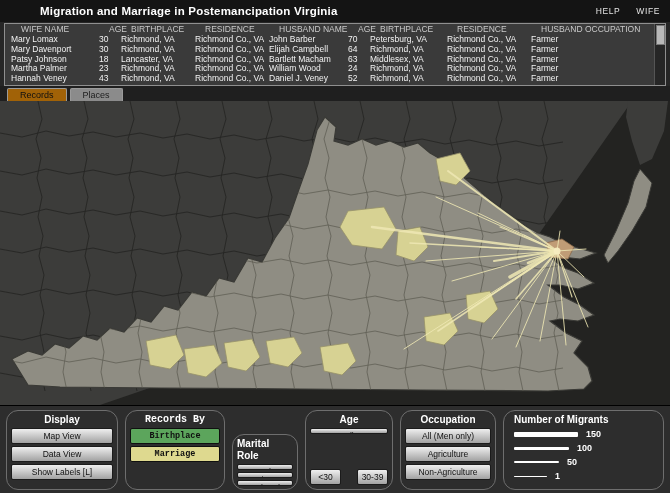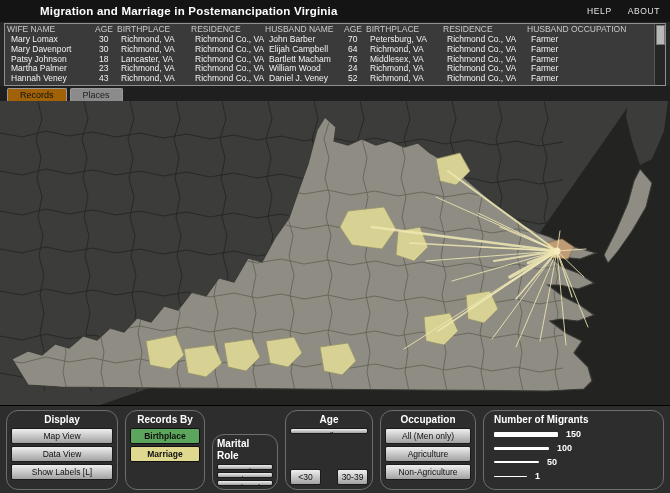--- a/index.html
+++ b/index.html
@@ -10,21 +10,21 @@
   .app{width:670px;height:493px;display:flex;flex-direction:column;background:#262626;}
 
   
   .hdr{height:22px;background:#141414;display:flex;align-items:center;justify-content:space-between;padding:0 10px;flex:0 0 22px;}
   .hdr-title{font-size:11.5px;font-weight:bold;color:#ffffff;letter-spacing:.2px;margin-left:30px;}
   .hdr-links{display:flex;gap:16px;}
   .hdr-link{font-size:8.5px;color:#e3e3e3;letter-spacing:.6px;cursor:pointer;}
 
   
   .table-wrap{position:relative;height:61px;flex:0 0 61px;margin:1px 4px 0 4px;background:#3a3a3a;border:1px solid #8f8f8f;overflow:hidden;}
-  .tgrid{display:grid;grid-template-columns:88px 22px 74px 74px 79px 22px 77px 84px 1fr;padding-left:2px;padding-right:12px;}
+  .tgrid{display:grid;grid-template-columns:88px 22px 74px 74px 79px 22px 77px 84px 1fr;padding-left:16px;padding-right:12px;}
   .thead{color:#c9c9c9;font-size:8.5px;line-height:11px;}
   .thead > div{white-space:nowrap;overflow:hidden;}
   .trow{display:grid;grid-template-columns:88px 22px 74px 74px 79px 22px 77px 84px 1fr;color:#f2f2f2;font-size:8.5px;line-height:9.8px;padding-left:6px;padding-right:12px;}
   .tcell{white-space:nowrap;overflow:hidden;}
   .sb{position:absolute;top:0;right:0;bottom:0;width:10px;background:#262626;border-left:1px solid #555;}
   .sb-thumb{position:absolute;top:1px;left:1px;width:7px;height:18px;background:#b8b8b8;border:1px solid #777;}
 
   
   .tabbar{height:15px;flex:0 0 15px;background:#1f1f1f;display:flex;align-items:flex-end;gap:3px;padding-left:7px;}
   .tab{font-size:9px;padding:1px 12px 1px 12px;border:1px solid #9a9a9a;border-bottom:none;border-radius:2px 2px 0 0;cursor:pointer;}
@@ -35,21 +35,21 @@
   .map-wrap{height:304px;flex:0 0 304px;background:#232321;}
   svg{display:block;}
 
   
   .panel{height:89px;flex:0 0 89px;background:#2d2d2d;border-top:1px solid #000;display:flex;gap:7px;padding:4px 6px;box-sizing:border-box;}
   .section{border:1px solid #6e6e6e;border-radius:12px;padding:3px 4px;display:flex;flex-direction:column;align-items:center;gap:2px;box-sizing:border-box;}
   .section-title{font-size:10px;font-weight:bold;color:#ffffff;line-height:12px;}
   .btn{font-size:8.5px;color:#101010;background:linear-gradient(#efefef,#a2a2a2);border:1px solid #1b1b1b;border-radius:2px;text-align:center;line-height:10px;padding:2px 2px;width:100%;box-sizing:border-box;cursor:pointer;white-space:nowrap;overflow:hidden;}
   .btn.colored{border:1px solid #101010;font-weight:bold;}
   .sec-display{width:112px;}
-  .sec-records{width:80px;}
+  .sec-records{width:100px;font-family:Liberation Mono, monospace;}
   .sec-marital{width:66px;margin-top:24px;}
   .sec-age{width:88px;}
   .sec-occ{width:96px;}
   .sec-legend{flex:1;align-items:flex-start;padding-left:10px;}
   .age-grid{display:grid;grid-template-columns:1fr 1fr;gap:16px;width:100%;margin-top:33px;}
   .leg-row{display:flex;align-items:center;gap:8px;height:12px;font-weight:bold;}
   .leg-line{background:#ffffff;border-radius:1px;}
   .leg-0{width:64px;height:5px;}
   .leg-1{width:55px;height:3px;}
   .leg-2{width:45px;height:2px;}
@@ -58,21 +58,21 @@
 </style>
 </head>
 <body>
 
 <div class="app">
 
   <div class="hdr">
     <div class="hdr-title">Migration and Marriage in Postemancipation Virginia</div>
     <div class="hdr-links">
       <div class="hdr-link">HELP</div>
-      <div class="hdr-link">ABOUT</div>
+      <div class="hdr-link">WIFE</div>
     </div>
   </div>
 
   <div class="table-wrap">
     <div class="tgrid thead">
       <div>WIFE NAME</div>
       <div>AGE</div>
       <div>BIRTHPLACE</div>
       <div>RESIDENCE</div>
       <div>HUSBAND NAME</div>
@@ -103,21 +103,21 @@
           <div class="tcell">Richmond, VA</div>
           <div class="tcell">Richmond Co., VA</div>
           <div class="tcell">Farmer</div>
         </div>
         <div class="trow">
           <div class="tcell">Patsy Johnson</div>
           <div class="tcell">18</div>
           <div class="tcell">Lancaster, VA</div>
           <div class="tcell">Richmond Co., VA</div>
           <div class="tcell">Bartlett Macham</div>
-          <div class="tcell">76</div>
+          <div class="tcell">63</div>
           <div class="tcell">Middlesex, VA</div>
           <div class="tcell">Richmond Co., VA</div>
           <div class="tcell">Farmer</div>
         </div>
         <div class="trow">
           <div class="tcell">Martha Palmer</div>
           <div class="tcell">23</div>
           <div class="tcell">Richmond, VA</div>
           <div class="tcell">Richmond Co., VA</div>
           <div class="tcell">William Wood</div>

